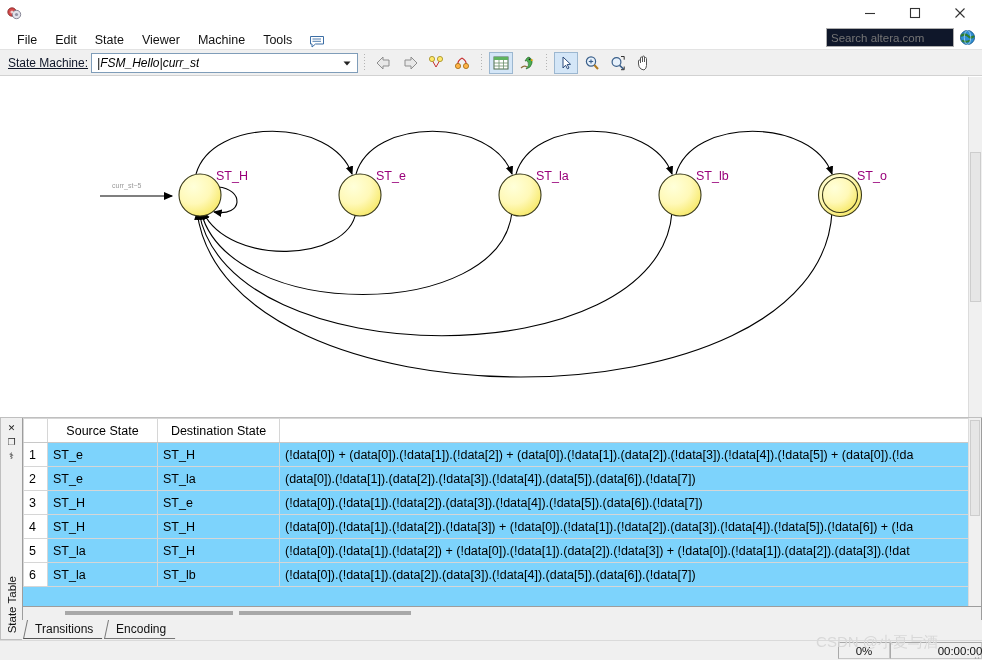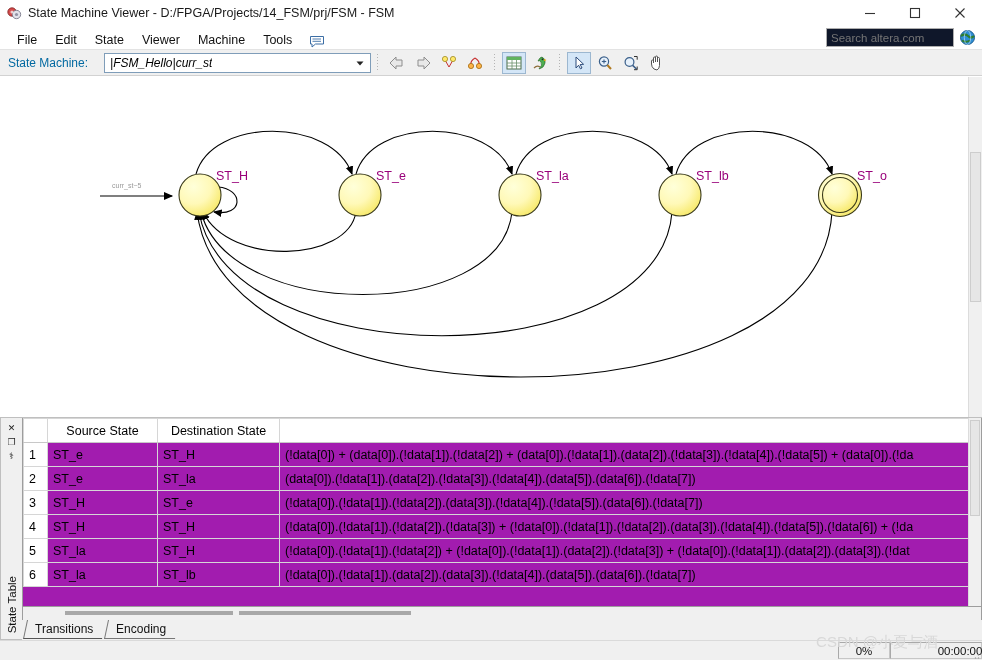--- a/index.html
+++ b/index.html
@@ -100,23 +100,24 @@
     height: 26px;
     background: #f0f0f0;
     display: flex;
     align-items: center;
     flex: 0 0 26px;
     padding: 0 4px;
     border-bottom: 1px solid #d2d2d2;
   }
   .sm-label {
     font-size: 12px;
-    color: #0369a1;
-    margin: 0 16px 0 4px;
+    color: #0f172a;
+    margin: 0 3px 0 4px;
     white-space: nowrap;
+    text-decoration: underline;
   }
   .sm-combo {
     width: 267px; height: 20px;
     background: #fff;
     border: 1px solid #7f9db9;
     display: flex;
     align-items: center;
     position: relative;
     font-style: italic;
   }
@@ -210,21 +211,21 @@
   }
   .dock-main {
     flex: 1 1 auto;
     display: flex;
     flex-direction: column;
     min-width: 0;
     border-top: 1px solid #bfbfbf;
   }
   .table-wrap {
     flex: 1 1 auto;
-    background: #a21caf;
+    background: #7dd3fc;
     border: 1px solid #9d9d9d;
     border-top: none;
     overflow: hidden;
     position: relative;
     min-height: 0;
   }
   table.stable {
     border-collapse: collapse;
     width: 1210px;
     table-layout: fixed;
@@ -370,21 +371,20 @@
 
   <div class="titlebar">
     <span class="app-icon">
       <svg width="15" height="15" viewBox="0 0 15 15">
         <circle cx="5" cy="6" r="4.2" fill="#d34b4b" stroke="#7d2020" stroke-width="0.8"></circle>
         <circle cx="9.5" cy="8.5" r="4.2" fill="#e2e2ea" stroke="#6f6f80" stroke-width="0.8"></circle>
         <circle cx="5" cy="6" r="1.6" fill="#fff" opacity="0.7"></circle>
         <circle cx="9.5" cy="8.5" r="1.6" fill="#5d5d78" opacity="0.6"></circle>
       </svg>
     </span>
-    <span class="title-text">State Machine Viewer - D:/FPGA/Projects/14_FSM/prj/FSM - FSM</span>
     <div class="win-controls">
       <div class="win-btn">
         <svg width="12" height="12" viewBox="0 0 12 12">
             <line x1="1" y1="6.5" x2="11" y2="6.5" stroke="#333" stroke-width="1.1"></line>
           </svg>
       </div>
       <div class="win-btn">
         <svg width="12" height="12" viewBox="0 0 12 12">
             <rect x="1.5" y="1.5" width="9" height="9" fill="none" stroke="#333" stroke-width="1.1"></rect>
           </svg>

